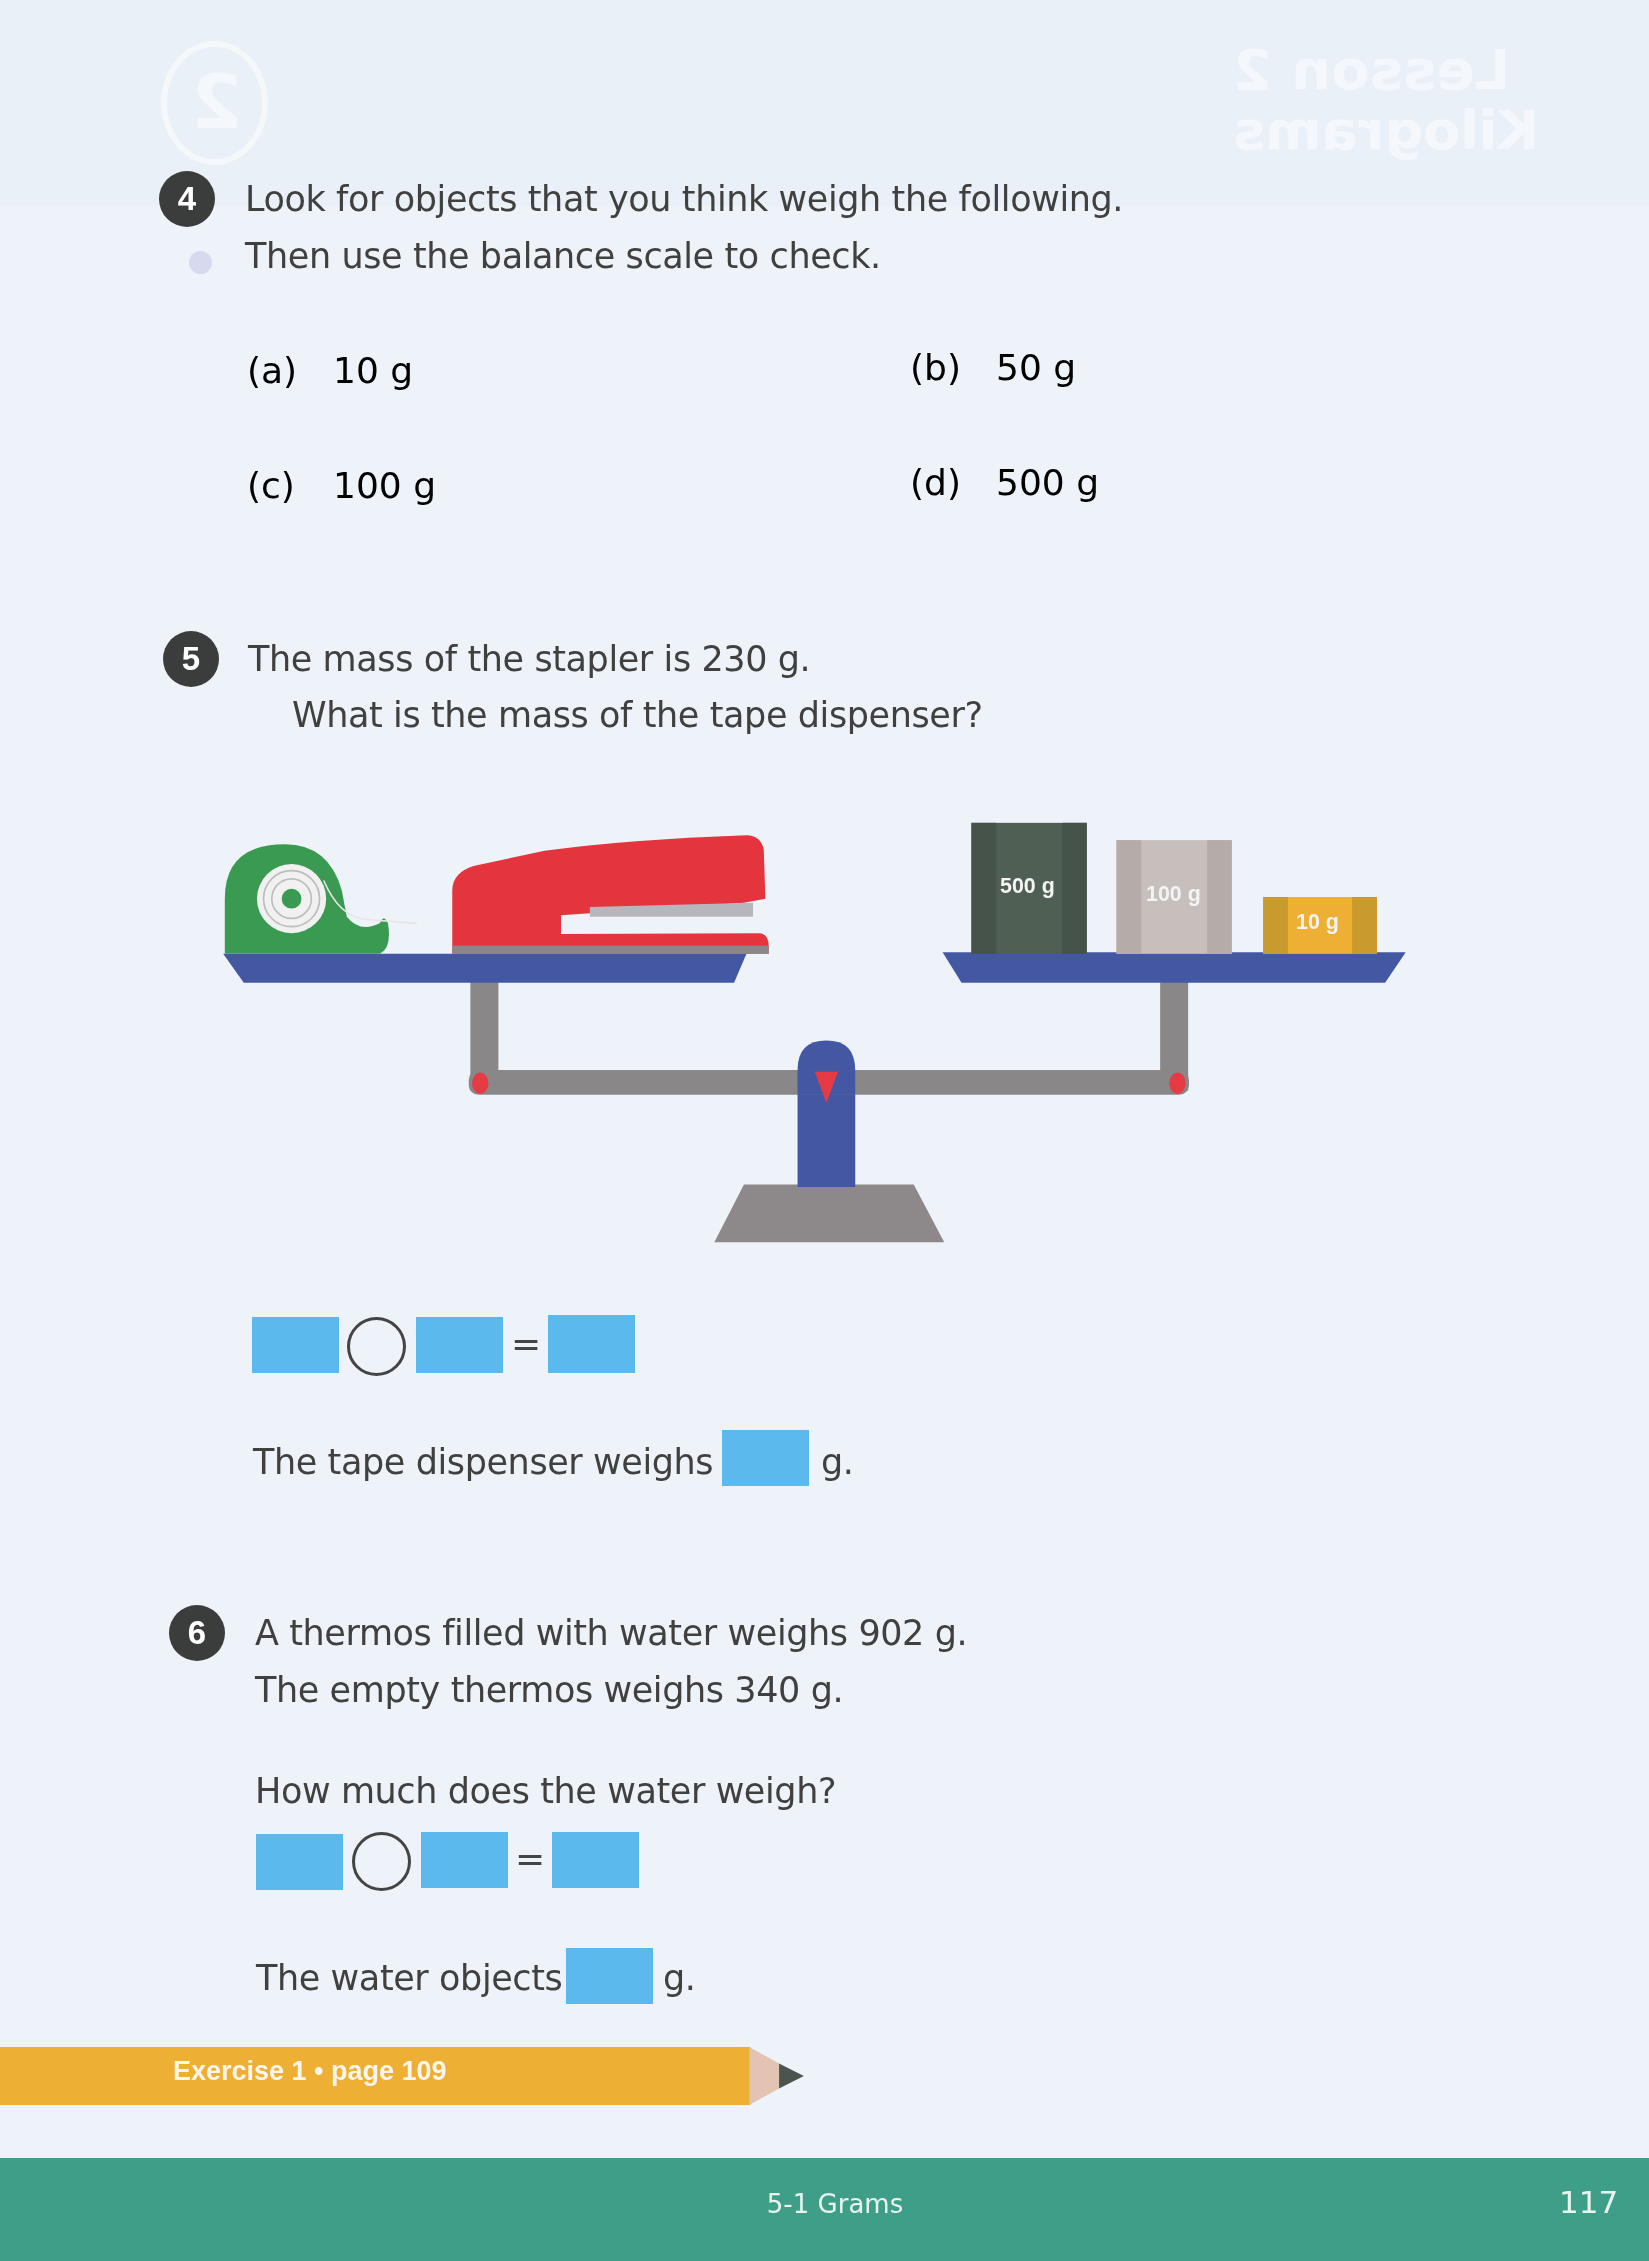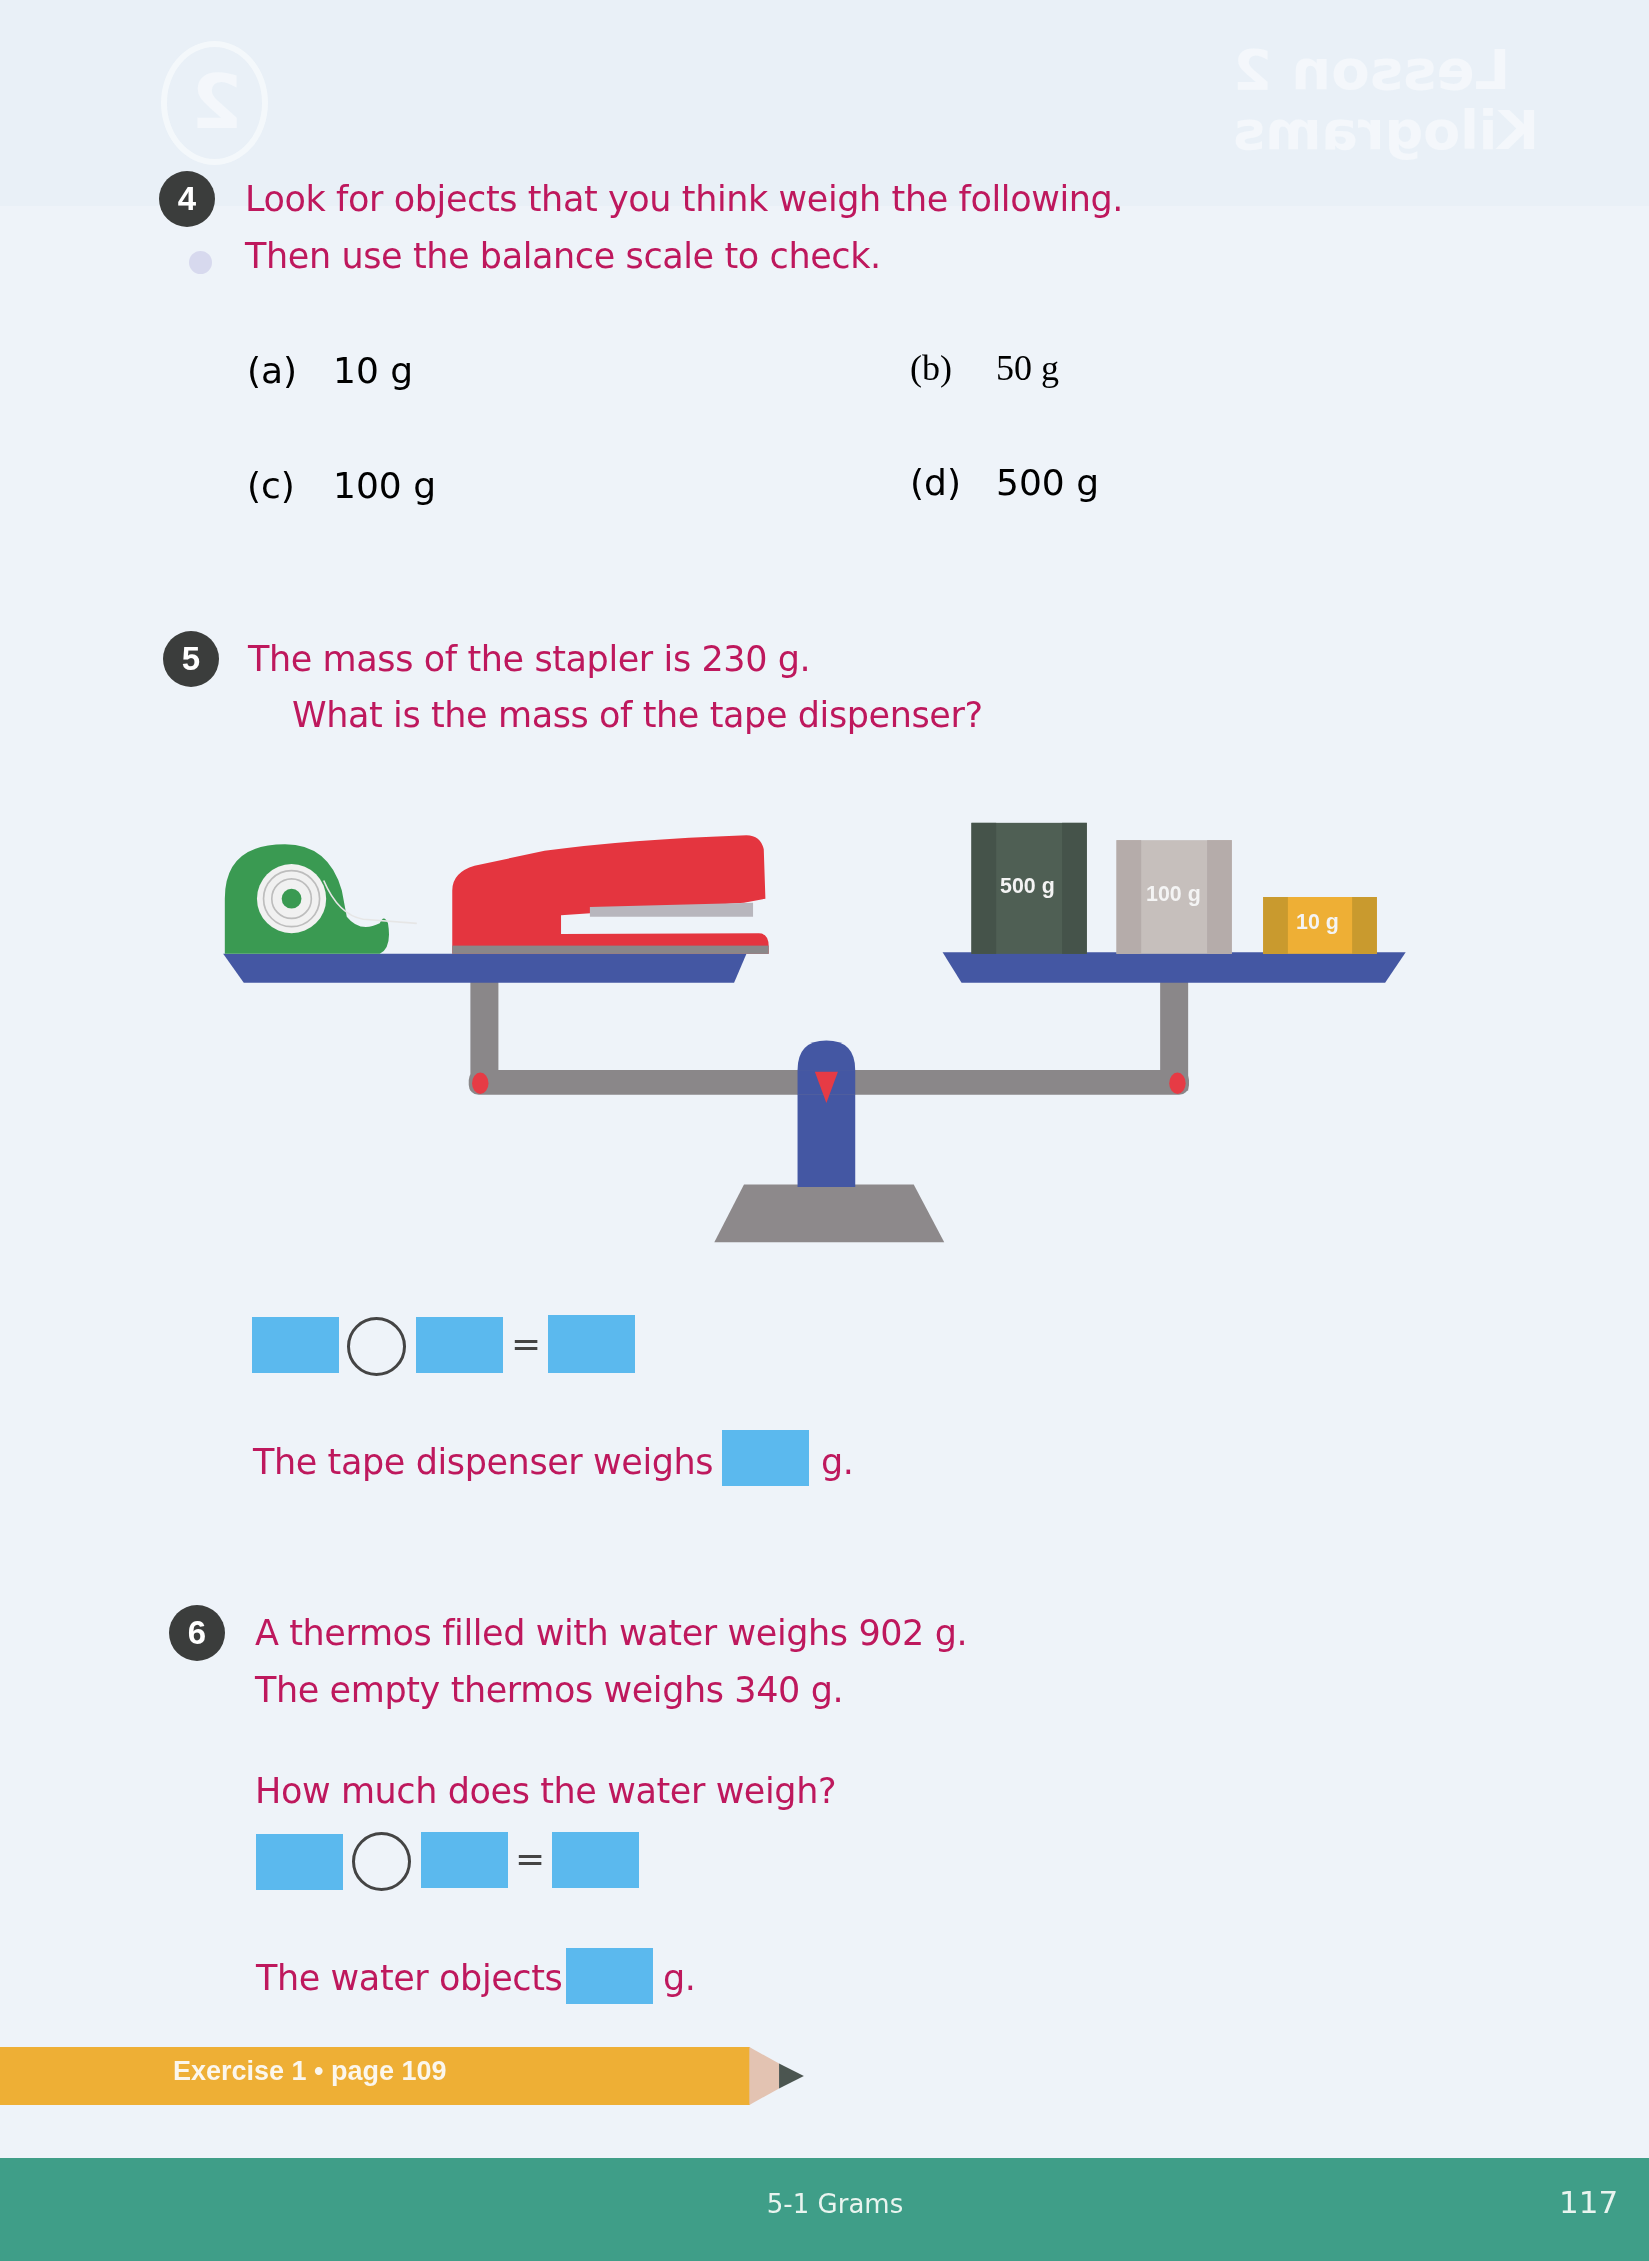--- a/index.html
+++ b/index.html
@@ -15,21 +15,21 @@
     transform: scaleX(-1); white-space: nowrap; font-weight: bold; opacity: 0.85;
   }
   .top-band { position:absolute; left:0; top:0; width:1649px; height:206px; background:#e9f0f7; }
   .badge {
     position: absolute; width: 56px; height: 56px; border-radius: 50%;
     background: #3b3d3c; color: #fff; font-weight: bold; font-size: 33px;
     display: flex; align-items: center; justify-content: center;
     font-family: "Liberation Sans", sans-serif;
   }
   .qtext {
-    position: absolute; font-size: 35px; line-height: 1; white-space: nowrap; color:#be185d;
+    position: absolute; font-size: 35px; line-height: 1; white-space: nowrap; color:#404040;
     font-family: "DejaVu Sans", sans-serif; letter-spacing: -0.4px;
   }
   .opt { position:absolute; font-size: 36px; white-space: nowrap; color:#000000; font-family: "DejaVu Sans", sans-serif; }
   .opt .lbl { display:inline-block; width: 86px; }
   .bluebox { position:absolute; background:#5bb9ee; }
   .opcircle { position:absolute; border: 3.3px solid #444; border-radius: 50%; box-sizing: border-box; background: transparent; }
   .eq { position:absolute; font-size: 36px; color:#444; font-family: "DejaVu Sans", sans-serif; }
   .weight-label { position:absolute; color:#f4f4f4; font-weight:bold; font-family:"Liberation Sans", sans-serif; white-space:nowrap; }
   .banner {
     position:absolute; left:0; top:2047px; width:750px; height:58px; background:#eeaf35;
@@ -50,21 +50,21 @@
 
 <section>
   <div class="badge" style="left:159px;top:171px;">4</div>
   <div class="abs" style="left:189px;top:251px;width:23px;height:23px;border-radius:50%;background:#d7d9ee;"></div>
   <div class="qtext" style="left:245px;top:182px;">Look for objects that you think weigh the following.</div>
   <div class="qtext" style="left:245px;top:239px;">Then use the balance scale to check.</div>
 
   <div class="opt" style="left:247px;top:350px;">
     <span class="lbl">(a)</span><span>10 g</span>
   </div>
-  <div class="opt" style="left:910px;top:347px;font-family:Liberation Serif, serif;">
+  <div class="opt" style="left:910px;top:347px;">
     <span class="lbl">(b)</span><span>50 g</span>
   </div>
   <div class="opt" style="left:247px;top:465px;">
     <span class="lbl">(c)</span><span>100 g</span>
   </div>
   <div class="opt" style="left:910px;top:462px;">
     <span class="lbl">(d)</span><span>500 g</span>
   </div>
 </section>
 

